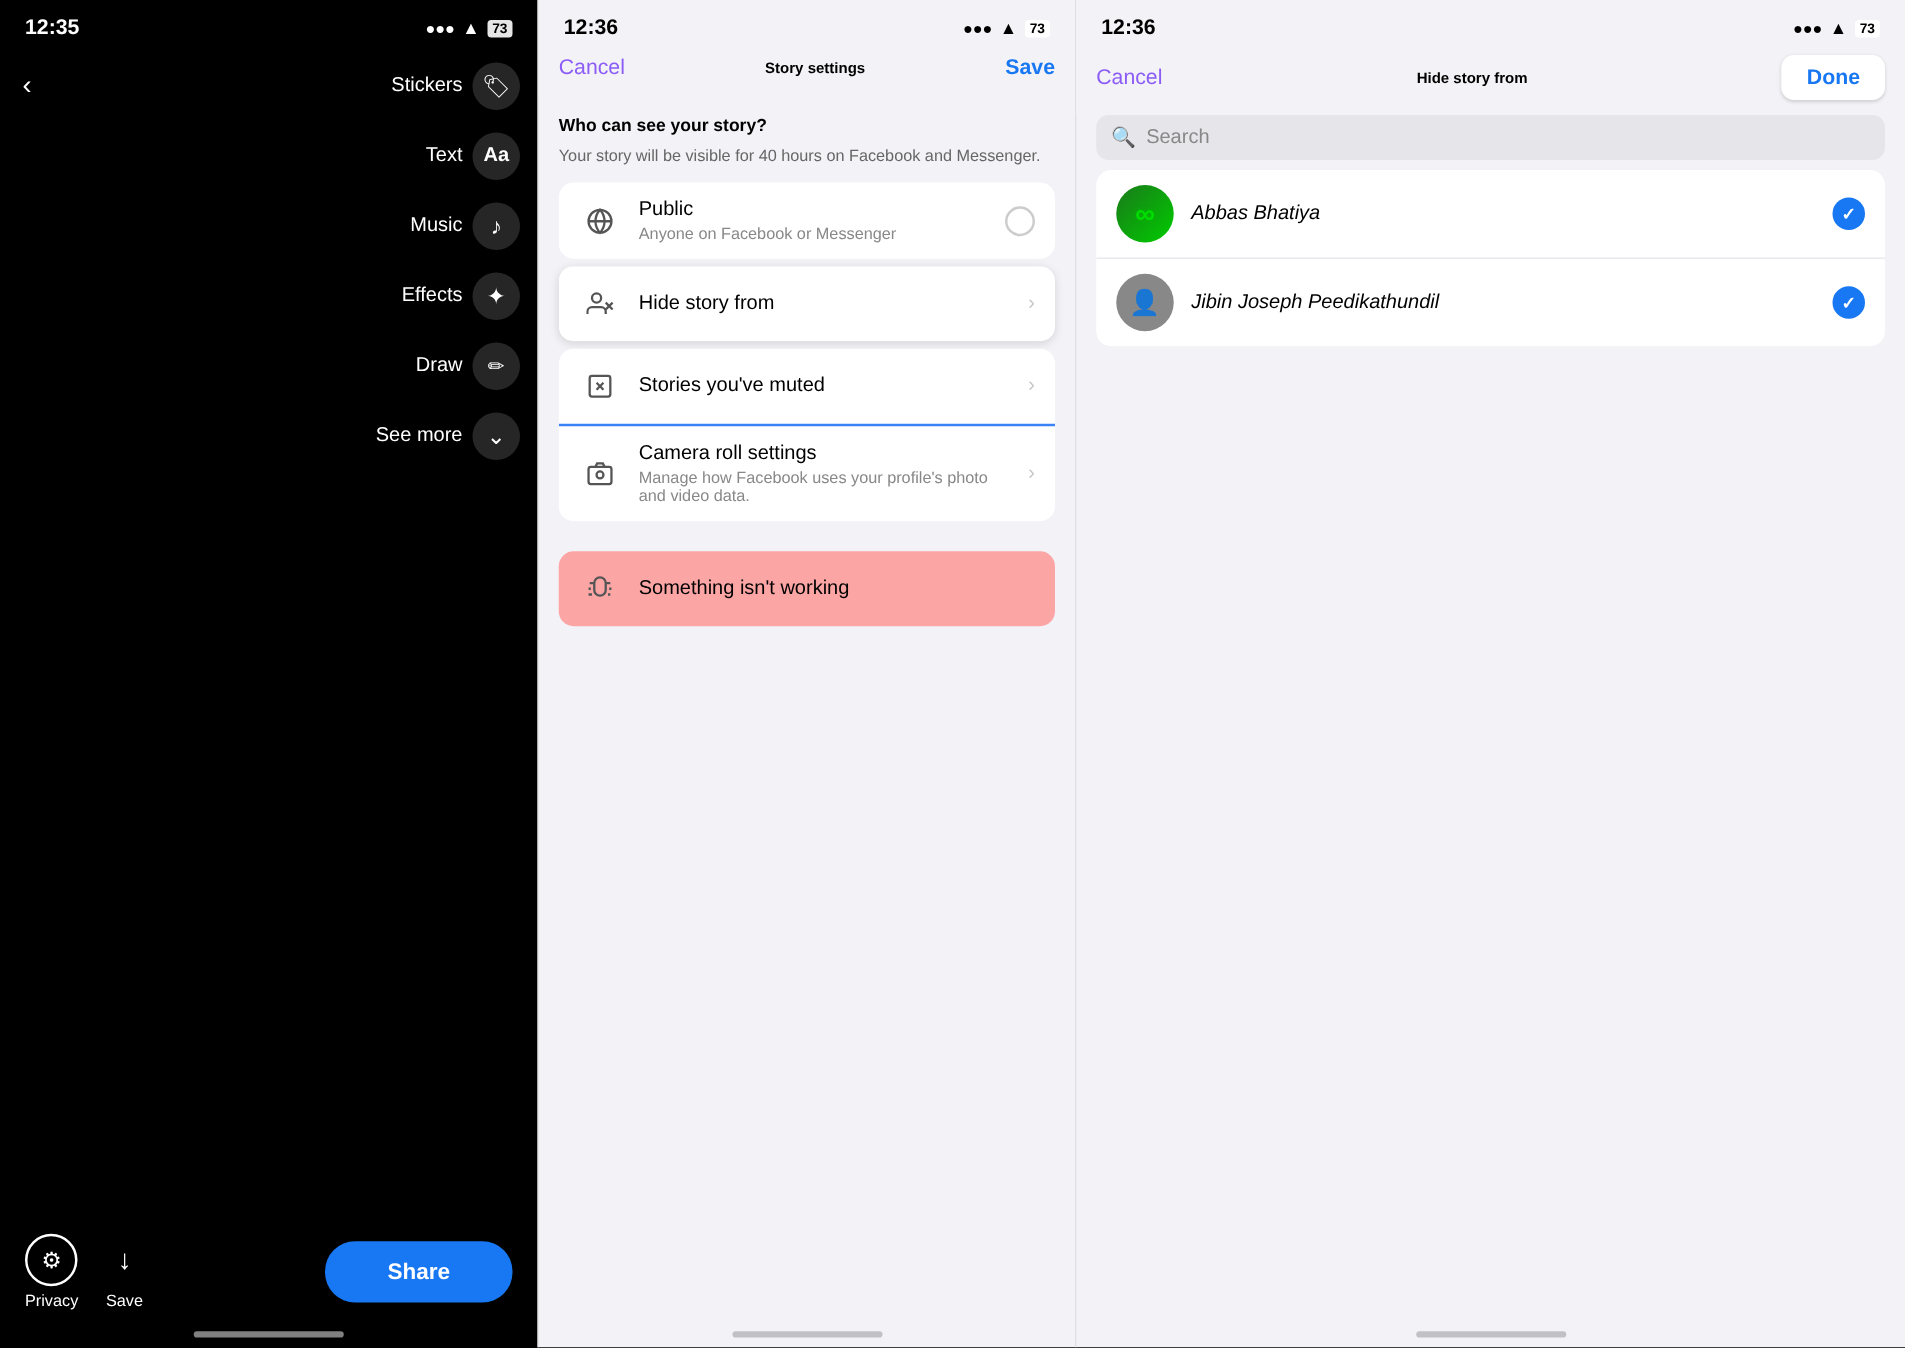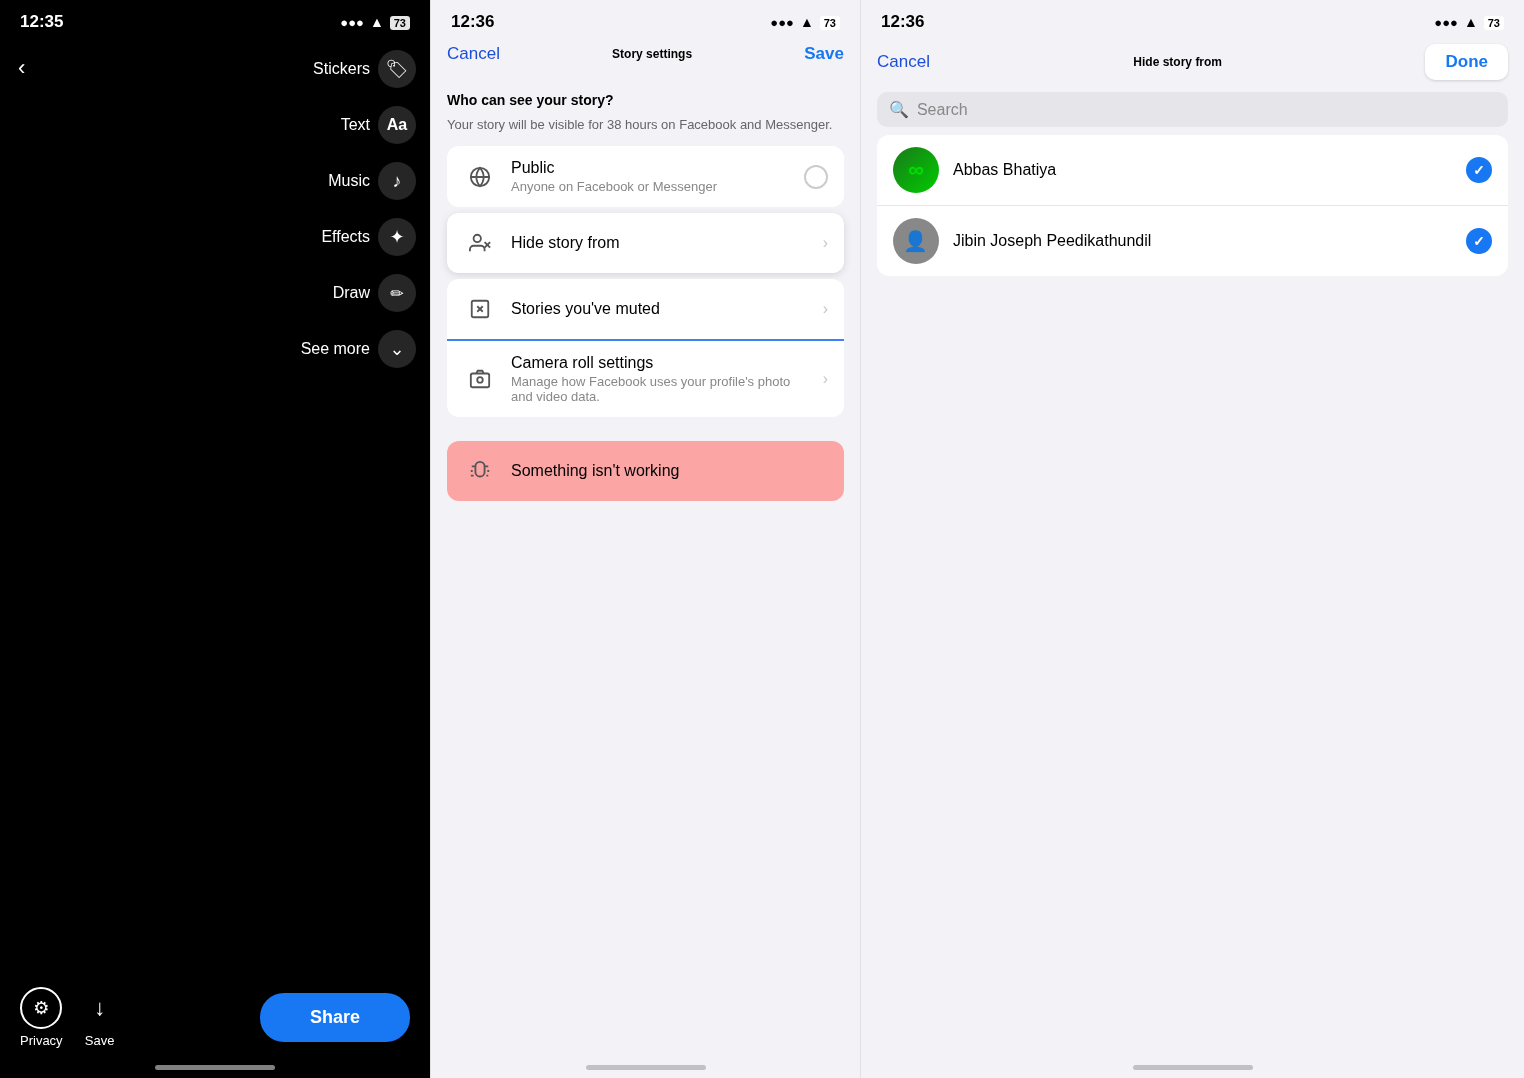--- a/index.html
+++ b/index.html
@@ -141,21 +141,21 @@
       padding: 12px 20px 8px;
       background: #f2f2f7;
     }
     .panel-2 .nav-bar {
       display: flex;
       justify-content: space-between;
       align-items: center;
       padding: 4px 16px 12px;
       background: #f2f2f7;
     }
-    .nav-cancel { font-size: 17px; color: #1d4ed8; }
+    .nav-cancel { font-size: 17px; color: #8b5cf6; }
     .nav-title { font-size: 12px; font-weight: 600; color: #000; }
     .nav-save { font-size: 17px; color: #1877F2; font-weight: 600; }
 
     .section-header {
       padding: 16px 16px 8px;
       font-size: 14px;
       font-weight: 600;
       color: #000;
     }
     .section-subtext {
@@ -317,21 +317,21 @@
       overflow: hidden;
       display: flex;
       align-items: center;
       justify-content: center;
       font-size: 20px;
       font-weight: 700;
       color: #fff;
     }
     .avatar-abbas { background: linear-gradient(135deg, #1a7a1a, #00cc00); }
     .avatar-jibin { background: #888; }
-    .friend-name { flex: 1; font-size: 16px; color: #000; font-weight: 400; }
+    .friend-name { flex: 1; font-size: 16px; color: #000; font-weight: 400; font-style: italic; }
     .check-circle {
       width: 26px; height: 26px;
       border-radius: 50%;
       background: #1877F2;
       display: flex;
       align-items: center;
       justify-content: center;
       color: #fff;
       font-size: 14px;
       font-weight: 700;
@@ -437,21 +437,21 @@
     </div>
   </div>
 
   <div class="nav-bar">
     <span class="nav-cancel">Cancel</span>
     <span class="nav-title">Story settings</span>
     <span class="nav-save">Save</span>
   </div>
 
   <div class="section-header">Who can see your story?</div>
-  <div class="section-subtext">Your story will be visible for 38 hours on Facebook and Messenger.</div>
+  <div class="section-subtext">Your story will be visible for 40 hours on Facebook and Messenger.</div>
 
   <div class="settings-card">
 
     <div class="settings-row">
       <div class="row-icon">
         <svg width="22" height="22" viewBox="0 0 24 24" fill="none" stroke="#555" stroke-width="2">
           <circle cx="12" cy="12" r="10"></circle>
           <line x1="2" y1="12" x2="22" y2="12"></line>
           <path d="M12 2a15.3 15.3 0 0 1 4 10 15.3 15.3 0 0 1-4 10 15.3 15.3 0 0 1-4-10 15.3 15.3 0 0 1 4-10z"></path>
         </svg>

